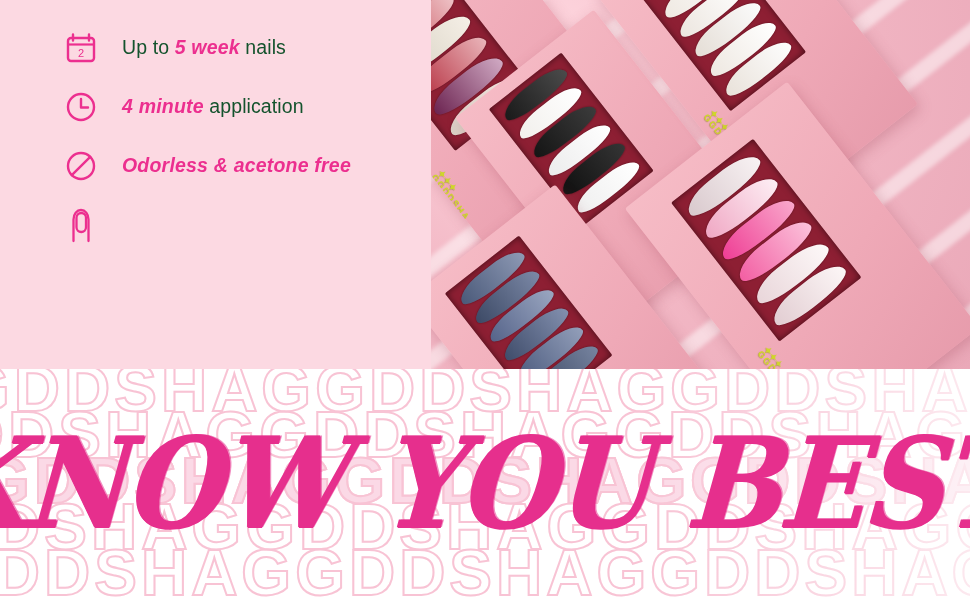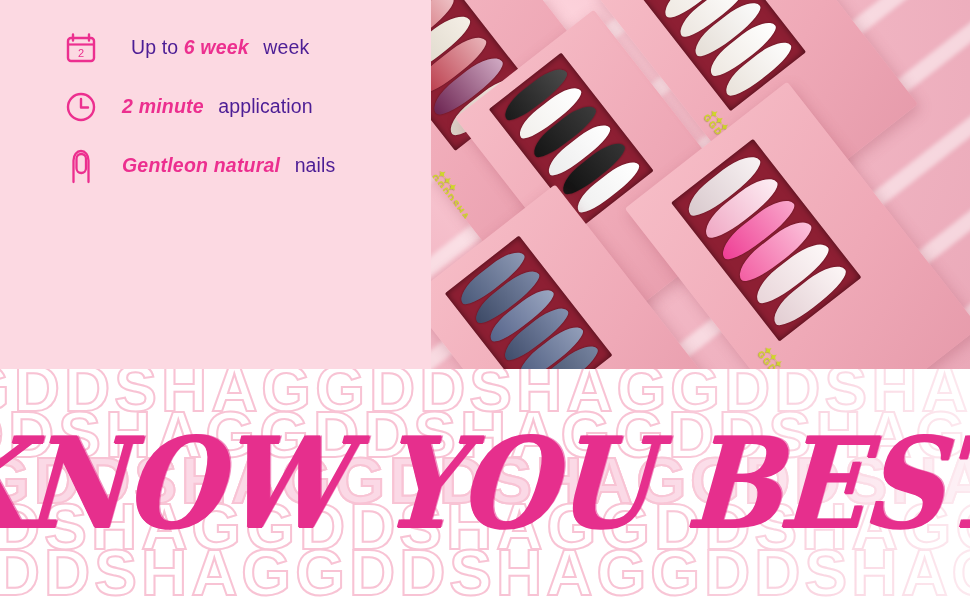--- a/index.html
+++ b/index.html
@@ -40,21 +40,21 @@
     display:flex; align-items:center; justify-content:center;
     margin-right:18px;
   }
   .feat-icon svg{ display:block; }
   .feat-text{
     font-size:19.5px;
     line-height:1;
     white-space:nowrap;
     letter-spacing:.1px;
   }
-  .t-dark{ color:#4c1d95; font-weight:400;margin-left:9px; }
+  .t-dark{ color:#14532d; font-weight:400; }
   .t-pink{
     color:#ec2f8f; font-weight:bold; font-style:italic;
     letter-spacing:.2px;
   }
 
   
   .photo{
     position:absolute; left:431px; top:0;
     width:539px; height:369px;
     overflow:hidden;
@@ -184,47 +184,55 @@
       <div class="feature-row">
         <span class="feat-icon">
           <svg width="34" height="34" viewBox="0 0 34 34" fill="none">
             <rect x="4" y="7" width="26" height="23" rx="3" stroke="#ec2f8f" stroke-width="2.4"></rect>
             <path d="M9 3.5v6M25 3.5v6" stroke="#ec2f8f" stroke-width="2.4" stroke-linecap="round"></path>
             <path d="M4 13.5h26" stroke="#ec2f8f" stroke-width="2.2"></path>
             <text x="17" y="26" text-anchor="middle" font-family="Liberation Sans, sans-serif" font-size="11" fill="#ec2f8f">2</text>
           </svg>
         </span>
         <span class="feat-text">
-          <span class="t-dark">Up to </span><span class="t-pink">6 week</span><span class="t-dark"> week</span>
+          <span class="t-dark">Up to </span><span class="t-pink">5 week</span><span class="t-dark"> nails</span>
         </span>
       </div>
 
       <div class="feature-row">
         <span class="feat-icon">
           <svg width="34" height="34" viewBox="0 0 34 34" fill="none">
             <circle cx="17" cy="17" r="13" stroke="#ec2f8f" stroke-width="2.4"></circle>
             <path d="M17 9v8.5h7" stroke="#ec2f8f" stroke-width="2.4" stroke-linecap="round" stroke-linejoin="round"></path>
           </svg>
         </span>
         <span class="feat-text">
-          <span class="t-pink">2 minute</span><span class="t-dark"> application</span>
-        </span>
-      </div>
-
+          <span class="t-pink">4 minute</span><span class="t-dark"> application</span>
+        </span>
+      </div>
+
+      <div class="feature-row">
+        <span class="feat-icon">
+          <svg width="34" height="34" viewBox="0 0 34 34" fill="none">
+            <circle cx="17" cy="17" r="13" stroke="#ec2f8f" stroke-width="2.4"></circle>
+            <path d="M7.8 26.2 26.2 7.8" stroke="#ec2f8f" stroke-width="2.4" stroke-linecap="round"></path>
+          </svg>
+        </span>
+        <span class="feat-text">
+          <span class="t-pink">Odorless &amp; acetone free</span>
+        </span>
+      </div>
 
 
       <div class="feature-row">
         <span class="feat-icon">
           <svg width="34" height="38" viewBox="0 0 34 38" fill="none">
             <path d="M9.5 35V13.5C9.5 8 12.8 4 17 4s7.5 4 7.5 9.5V35" stroke="#ec2f8f" stroke-width="2.3" stroke-linecap="round"></path>
             <rect x="12.5" y="7" width="9.5" height="19" rx="4.7" stroke="#ec2f8f" stroke-width="2.3"></rect>
           </svg>
-        </span>
-        <span class="feat-text">
-          <span class="t-pink">Gentleon natural</span><span class="t-dark"> nails</span>
         </span>
       </div>
 
 
     </div>
 
     <div class="photo">
       <div class="photo-bg"></div>
       <div class="photo-stripes"></div>
 

